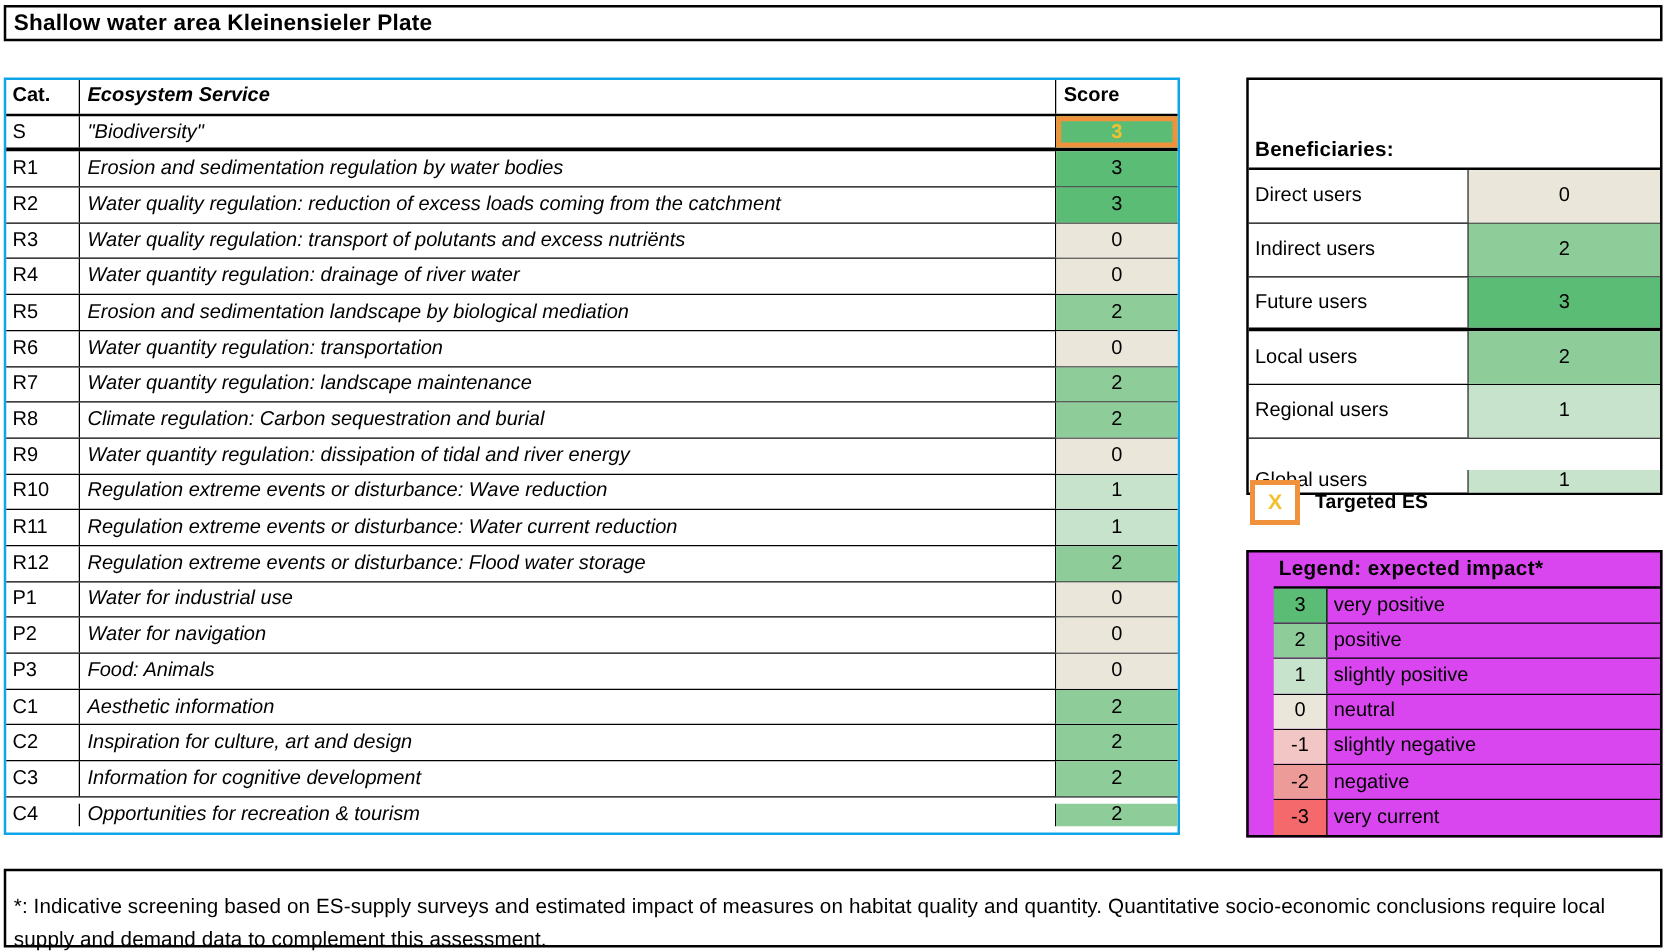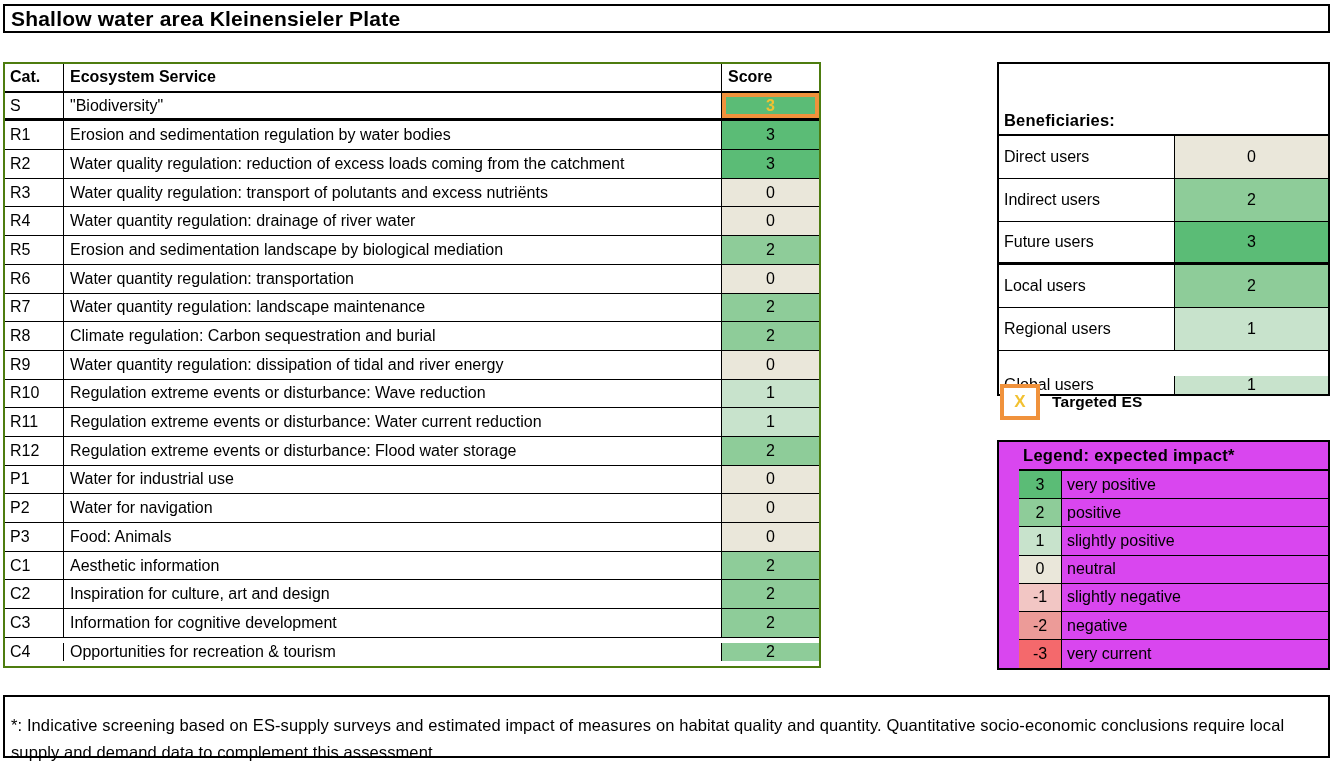--- a/index.html
+++ b/index.html
@@ -9,34 +9,34 @@
     font-family:"Liberation Sans","DejaVu Sans",sans-serif;
     color:#000;
   }
   .abs { position:absolute; }
 
   
   .title-bar {
     left:3px; top:4px; width:1327px; height:29px;
     border:2.5px solid #000; background:#fff;
     display:flex; align-items:center; padding-left:6px;
-    font-size:21px; font-weight:bold; letter-spacing:0.2px;
+    font-size:18px; font-weight:bold; letter-spacing:0.2px;
   }
 
   
   .mtable {
-    left:3px; top:62px; width:818px;
-    border:2px solid #4d7c0f; background:#fff;
+    left:3px; top:62px; width:941px;
+    border:2px solid #0ea5e9; background:#fff;
   }
   .mrow { display:flex; height:28.7px; border-bottom:1.6px solid #000; }
   .mrow:last-child { border-bottom:none;align-items:center; }
   .mrow.sep { border-bottom:3px solid #000; }
   .mrow.head { font-weight:bold; border-bottom:2.2px solid #000; }
   .c-cat  { flex:0 0 59px;  border-right:1.8px solid #000; display:flex; align-items:center; padding-left:5px; font-size:16px; }
-  .c-svc  { flex:1 1 auto;  border-right:1.8px solid #000; display:flex; align-items:center; padding-left:6px; font-size:16px; white-space:nowrap; overflow:hidden; }
+  .c-svc  { flex:1 1 auto;  border-right:1.8px solid #000; display:flex; align-items:center; padding-left:6px; font-size:16px; white-space:nowrap; overflow:hidden;font-style:italic; }
   .c-score{ flex:0 0 97px;  display:flex; align-items:center; justify-content:center; font-size:16px; }
   .mrow.head .c-score { justify-content:flex-start; padding-left:6px; }
   .c-score.targeted {
     box-shadow: inset 0 0 0 4px var(--t-border, #F0923C);
     color: var(--t-text, #F5C231);
     font-weight:bold;
   }
 
   
   .btable {

